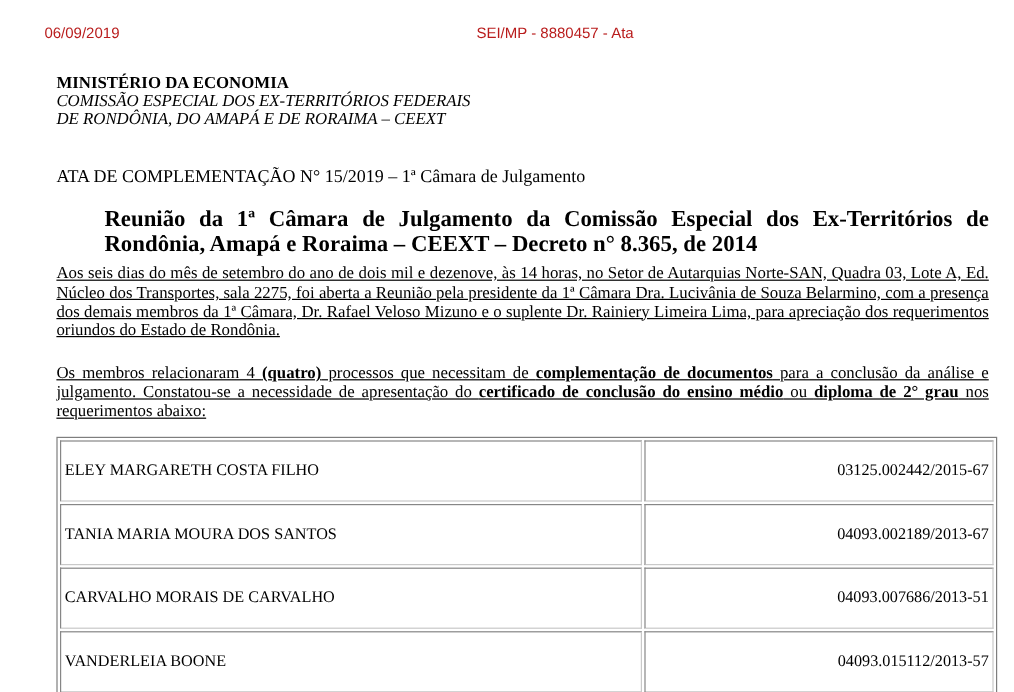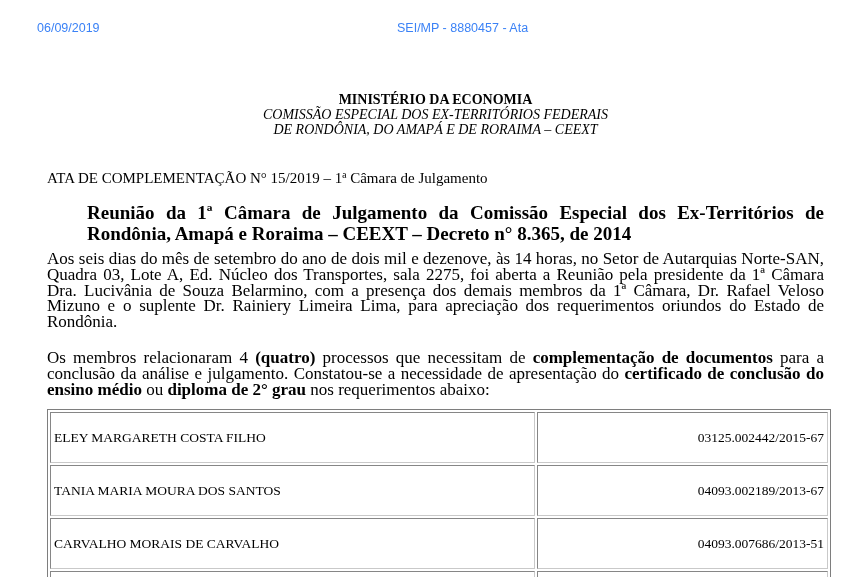--- a/index.html
+++ b/index.html
@@ -15,35 +15,34 @@
     font-family: "Liberation Serif", serif;
     position: relative;
   }
   
   .print-header {
     position: absolute;
     top: 0; left: 0; right: 0;
     height: 40px;
     font-family: "Liberation Sans", sans-serif;
     font-size: 12.5px;
-    color: #3b82f6;
+    color: #b91c1c;
   }
   .print-date { position: absolute; left: 37px; top: 21px; }
   .print-ref  { position: absolute; left: 397px; top: 21px; }
 
   .content {
     position: absolute;
     top: 0;
     left: 47px;
     width: 777px;
   }
 
   .letterhead {
-    margin-top: 92px;
-    text-align: center;
+    margin-top: 62px;
     font-size: 14px;
     line-height: 15px;
   }
   .letterhead .lh-bold { font-weight: bold; }
   .letterhead .lh-italic { font-style: italic; }
 
   .doc-title {
     margin-top: 32px;
     text-align: left;
     font-size: 15px;
@@ -53,23 +52,24 @@
   .subject {
     margin-top: 15px;
     font-weight: bold;
     font-size: 19px;
     line-height: 21px;
     text-align: justify;
     margin-left: 40px;
   }
 
   .para {
-    font-size: 17px;
+    font-size: 14px;
     line-height: 15.8px;
     text-align: justify;
+    text-decoration: underline;
   }
   .para-1 { margin-top: 7px; }
   .para-2 { margin-top: 20px; }
 
   .process-table {
     margin-top: 12px;
     width: 784px;
     border-collapse: separate;
     border-spacing: 2px;
     border: 1px solid #7e7e7e;

